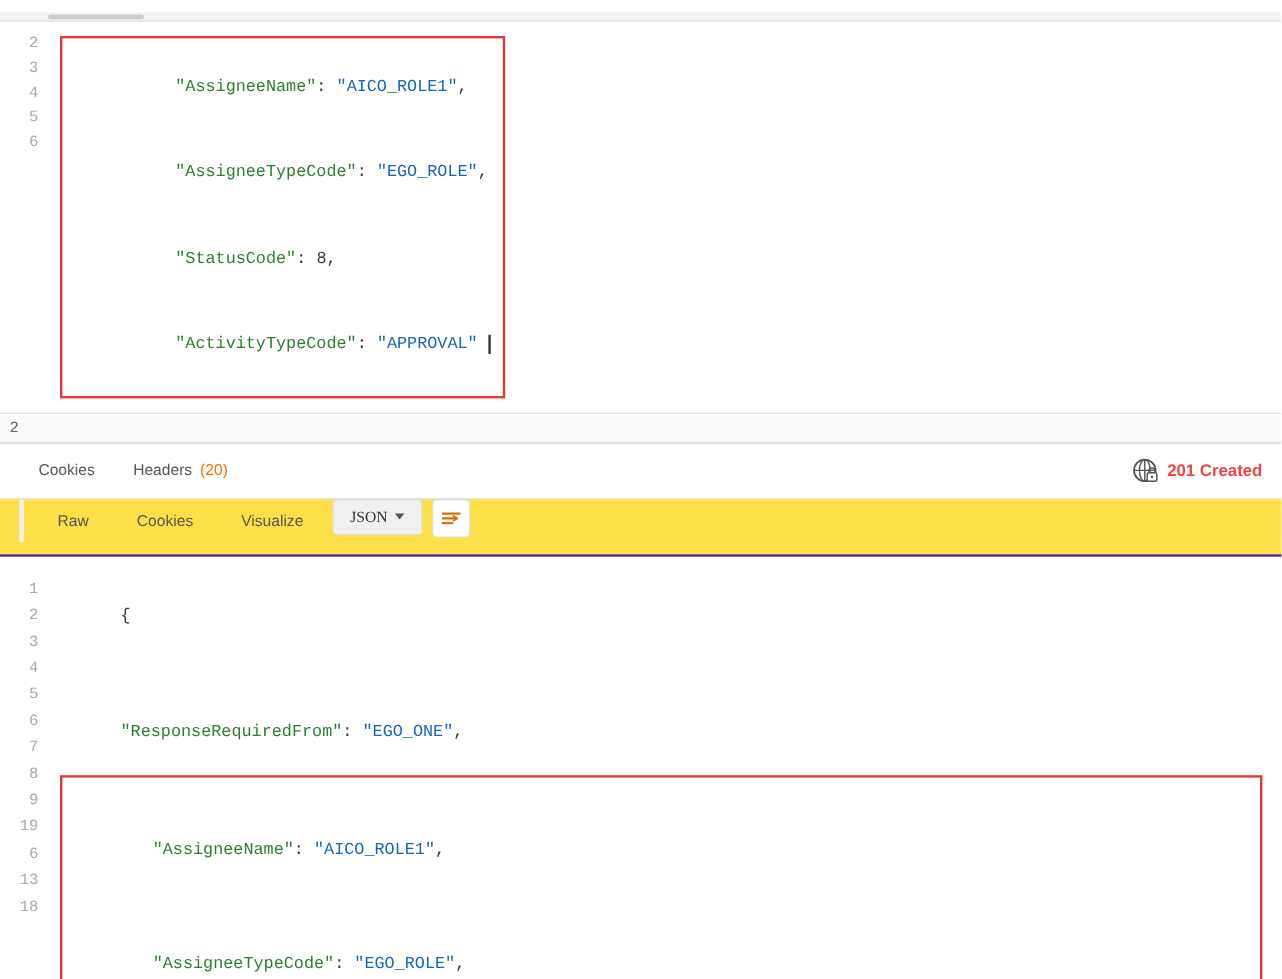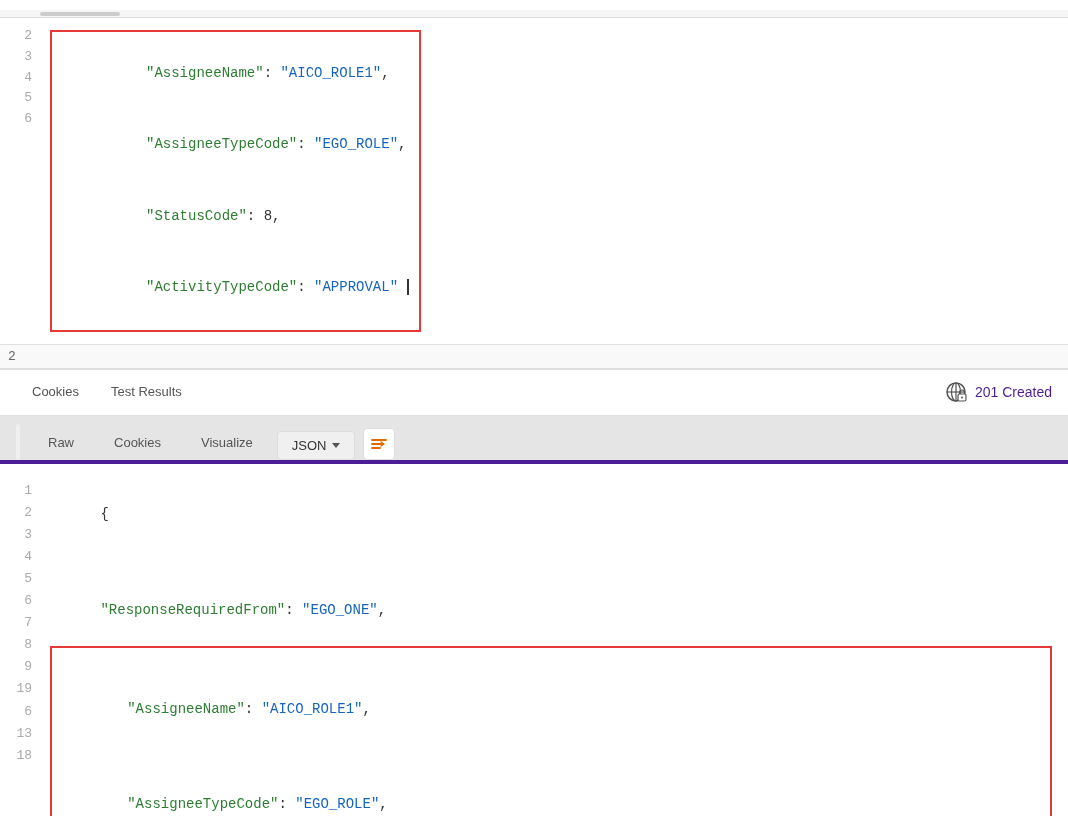--- a/index.html
+++ b/index.html
@@ -101,32 +101,32 @@
 
     .status-badge {
       margin-left: auto;
       display: flex;
       align-items: center;
       gap: 8px;
       font-family: -apple-system, BlinkMacSystemFont, sans-serif;
     }
 
     .status-text {
-      color: #4c1d95;
+      color: #ef4444;
       font-size: 14px;
-      font-weight: 400;
+      font-weight: 700;
     }
 
     
     .subtabs-bar {
       display: flex;
-      align-items: flex-end;
+      align-items: flex-start;
       padding: 0 16px;
-      border-bottom: 4px solid #4c1d95;
-      background: #e5e5e5;
+      border-bottom: 2px solid #4c1d95;
+      background: #fde047;
       height: 48px;
       gap: 8px;
     }
 
     .subtab-item {
       padding: 10px 16px;
       cursor: pointer;
       font-size: 13px;
       color: #555;
       font-family: -apple-system, BlinkMacSystemFont, sans-serif;
@@ -135,21 +135,21 @@
     .subtab-json {
       background: #f0f0f0;
       border: 1px solid #ddd;
       border-radius: 4px;
       padding: 6px 14px;
       font-size: 13px;
       cursor: pointer;
       display: flex;
       align-items: center;
       gap: 6px;
-      font-family: Liberation Sans, sans-serif;
+      font-family: Liberation Serif, serif;
       font-weight: 500;
       color: #333;
     }
 
     .chevron-down {
       display: inline-block;
       width: 0;
       height: 0;
       border-left: 4px solid transparent;
       border-right: 4px solid transparent;
@@ -252,21 +252,22 @@
   <div class="section-divider">
     <span>2</span>
   </div>
 </div>
 
 <div class="tabs-bar">
   <div class="tab-item">
     <span>Cookies</span>
   </div>
   <div class="tab-item">
-    <span>Test Results</span>
+    <span>Headers</span>
+    <span class="badge">(20)</span>
   </div>
 
   <div class="status-badge">
 
     <span style="display:inline-flex;align-items:center;">
       <svg width="22" height="22" viewBox="0 0 22 22" fill="none" xmlns="http://www.w3.org/2000/svg">
         <circle cx="11" cy="11" r="9" stroke="#555" stroke-width="1.5" fill="none"></circle>
         <ellipse cx="11" cy="11" rx="4.5" ry="9" stroke="#555" stroke-width="1.2" fill="none"></ellipse>
         <line x1="2" y1="11" x2="20" y2="11" stroke="#555" stroke-width="1.2"></line>
         <line x1="11" y1="2" x2="11" y2="20" stroke="#555" stroke-width="1.2"></line>

